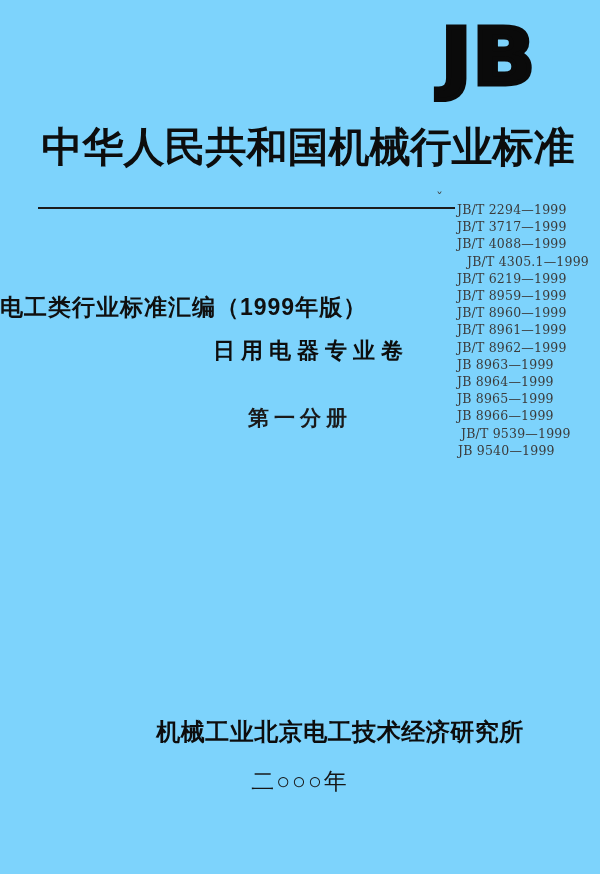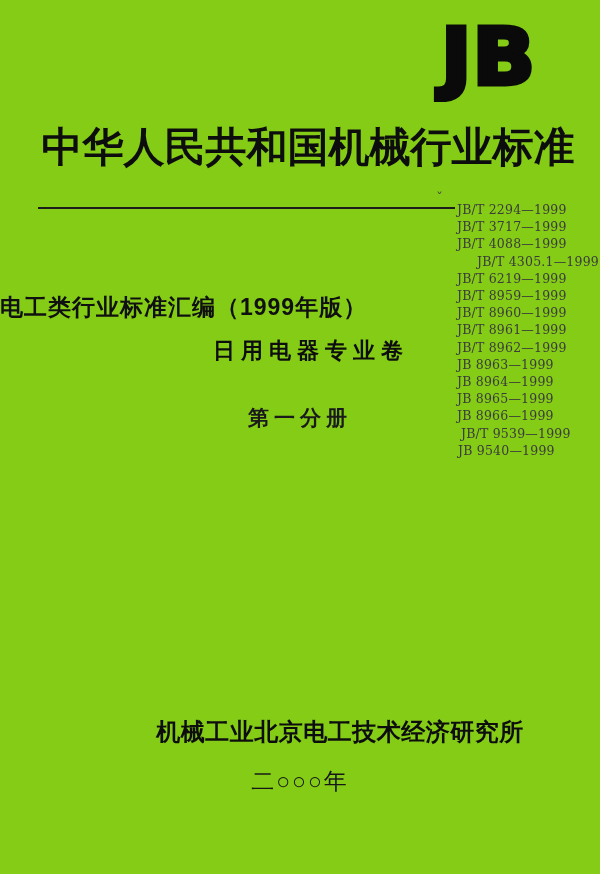--- a/index.html
+++ b/index.html
@@ -4,21 +4,21 @@
 <style>
   html, body {
     margin: 0;
     padding: 0;
     background: #ffffff;
   }
   .page {
     position: relative;
     width: 600px;
     height: 874px;
-    background: #84cc16;
+    background: #7dd3fc;
     overflow: hidden;
     font-family: "Liberation Sans", sans-serif;
     color: #111;
   }
 
   
   .jb-logo {
     position: absolute;
     top: 16px;
     right: 64px;
@@ -70,21 +70,21 @@
     position: absolute;
     top: 201px;
     left: 457px;
     font-family: "DejaVu Serif", serif;
     font-size: 12.5px;
     line-height: 17.2px;
     letter-spacing: 0.2px;
     color: #3b3b3b;
     white-space: nowrap;
   }
-  .standards .std:nth-child(4)  { margin-left: 20px; }
+  .standards .std:nth-child(4)  { margin-left: 10px; }
   .standards .std:nth-child(14) { margin-left: 4px; }
   .standards .std:nth-child(15) { margin-left: 1px; }
 
   
   .compilation {
     position: absolute;
     top: 292px;
     left: 0;
     width: 100%;
     text-align: left;

